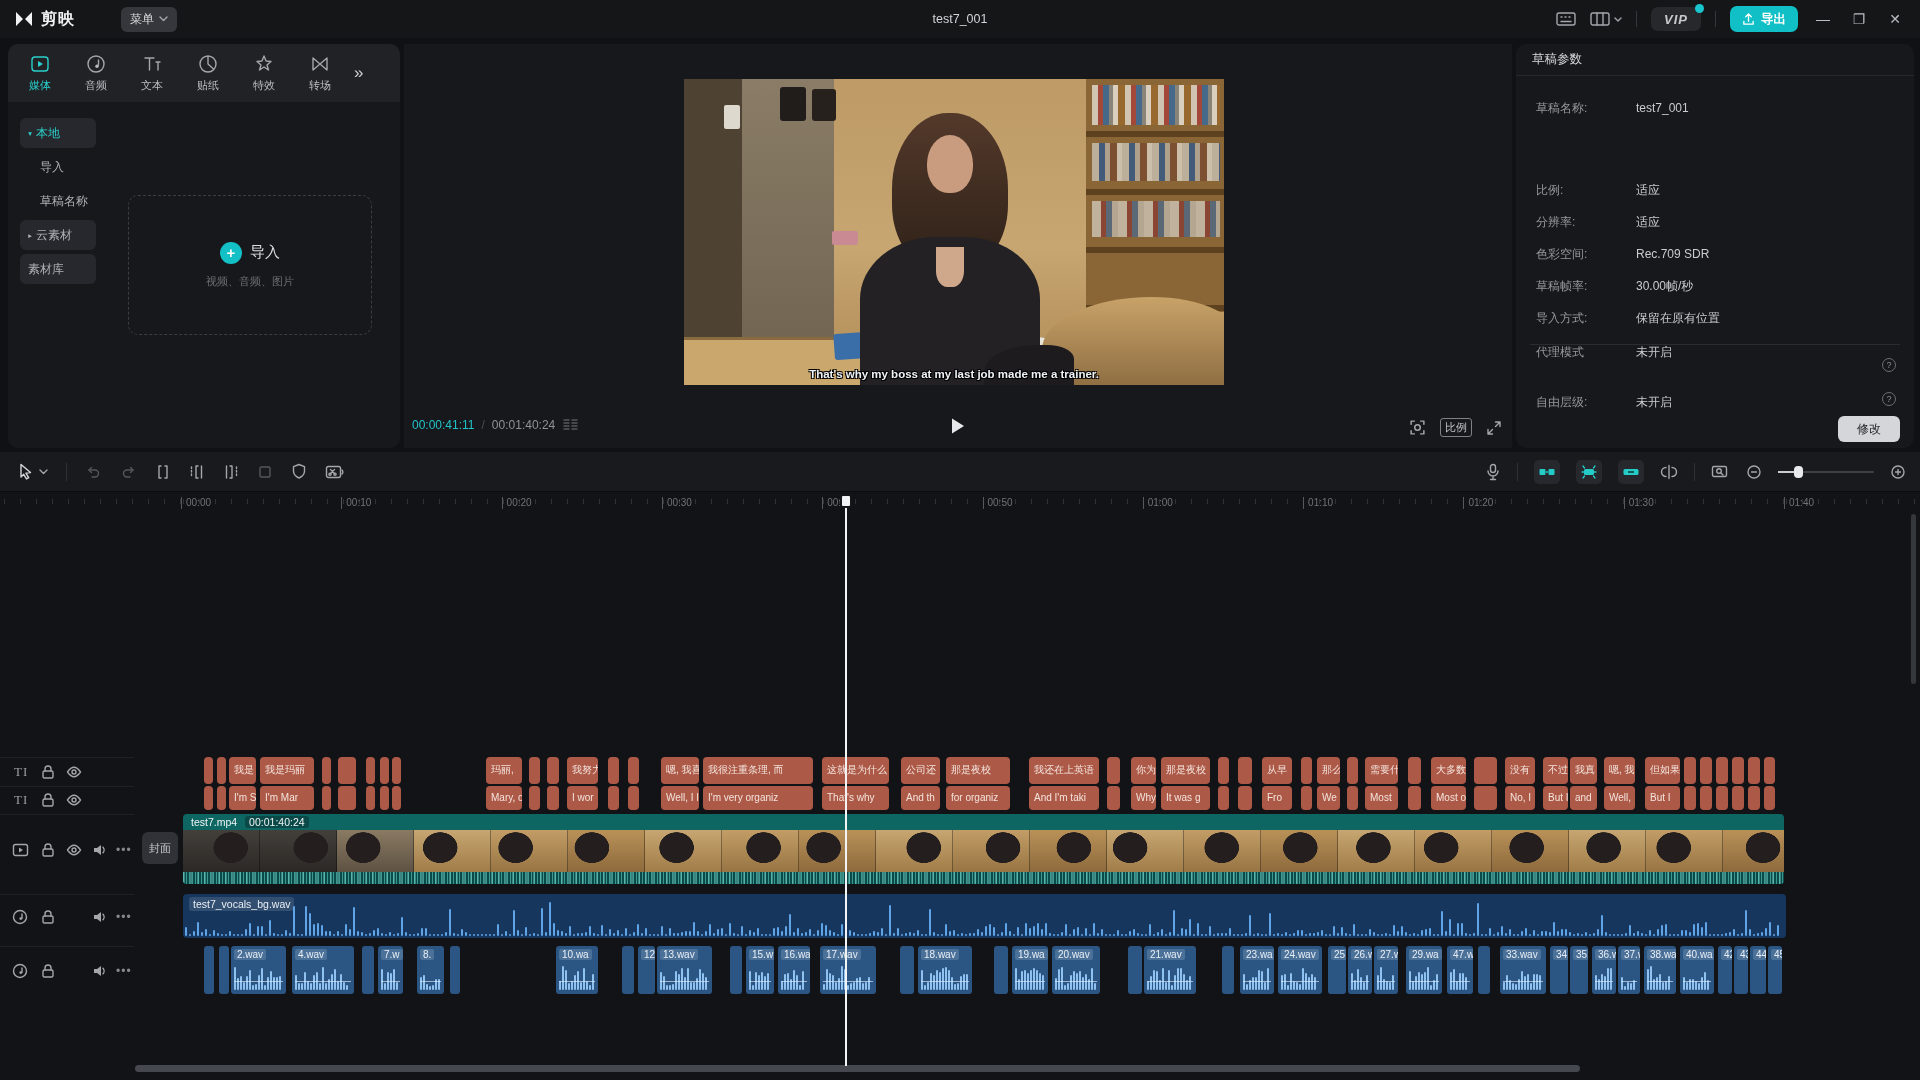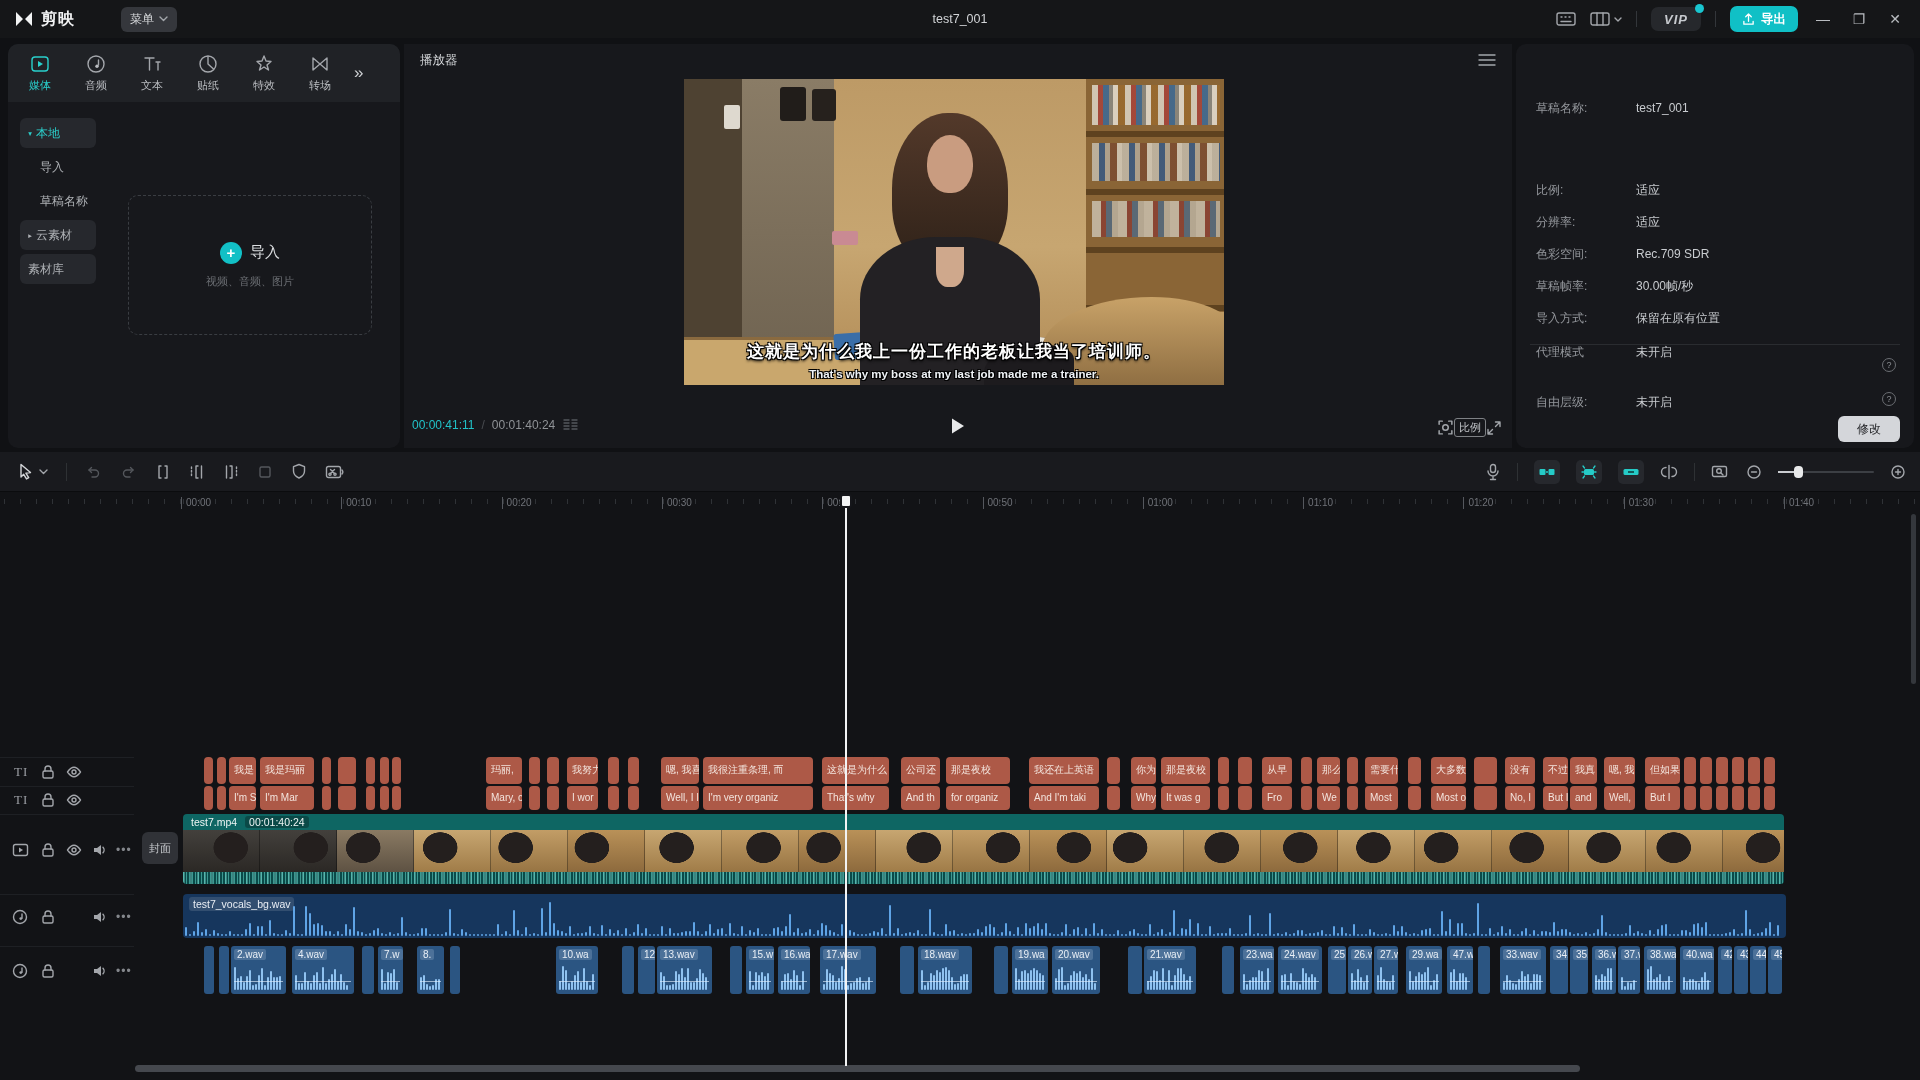--- a/index.html
+++ b/index.html
@@ -39,21 +39,21 @@
   .import-line{display:flex;align-items:center;gap:8px;font-size:15px;color:#dcdee1}
   .plus-circle{width:22px;height:22px;border-radius:50%;background:#12c0c6;color:#fff;font-size:15px;line-height:21px;text-align:center;font-weight:bold}
   .import-hint{font-size:11px;color:#6b6e73}
   
   .player-head{height:32px;display:flex;align-items:center;justify-content:space-between;padding:0 16px;font-size:12.5px;color:#d5d7da}
   .stage{position:absolute;left:280px;top:35px;width:540px;height:306px;background:#b08a55;overflow:hidden}
   .controls{position:absolute;left:0;right:0;bottom:6px;height:28px}
   .timecode{position:absolute;left:8px;top:4px;font-family:"DejaVu Sans Mono",monospace;font-size:12px;display:flex;gap:7px;align-items:center}
   .tc-cur{color:#21c3c9}.tc-sep{color:#4a4d52}.tc-tot{color:#8f9296}
   .playbtn{position:absolute;left:50%;top:3px;transform:translateX(-50%);cursor:pointer}
-  .pctrl-right{position:absolute;right:10px;top:4px;display:flex;align-items:center;}
+  .pctrl-right{position:absolute;right:10px;top:4px;display:flex;align-items:center;gap:14px}
   .ratio-box{border:1px solid #7e8185;border-radius:3px;color:#c3c6ca;font-size:11px;padding:1px 4px;cursor:pointer}
   
   .sub-cn{position:absolute;left:0;right:0;bottom:22px;text-align:center;color:#fff;font-size:17px;font-weight:bold;letter-spacing:1px;text-shadow:-1px -1px 0 #000,1px -1px 0 #000,-1px 1px 0 #000,1px 1px 0 #000,0 2px 3px #000}
   .sub-en{position:absolute;left:0;right:0;bottom:5px;text-align:center;color:#eef2f6;font-size:11.5px;font-weight:bold;text-shadow:-1px -1px 0 #000,1px -1px 0 #000,-1px 1px 0 #000,1px 1px 0 #000}
   
   .rp-head{height:32px;border-bottom:1px solid #26282c;display:flex;align-items:center;padding:0 16px;font-size:12.5px;color:#d8dadd}
   .prow{position:absolute;left:20px;right:40px;display:flex;font-size:12px}
   .prow .lab{width:100px;color:#94979c;flex:none}
   .prow .val{color:#c9ccd0;line-height:17px;word-break:break-all}
   .help{position:absolute;right:18px;width:14px;height:14px;border:1px solid #6b6e73;border-radius:50%;color:#8a8d92;font-size:9px;text-align:center;line-height:13px}
@@ -228,26 +228,20 @@
     <div class="import-box">
       <div class="import-line">
           <span class="plus-circle">+</span>
           <span>导入</span>
         </div>
       <div class="import-hint">视频、音频、图片</div>
     </div>
   </section>
 
   <section class="panel player-panel">
-    <div class="player-head">
-      <span>播放器</span>
-      <svg width="18" height="14" viewBox="0 0 18 14" class="ico">
-          <path d="M1 2h16M1 7h16M1 12h16"></path>
-        </svg>
-    </div>
     <div class="stage">
 
       <div class="sc" style="left:0;top:0;right:0;bottom:0;background:linear-gradient(180deg,#bd9a66,#c7a671 55%,#b08a55)"></div>
       <div class="sc" style="left:0;top:0;width:58px;height:100%;background:#4e4232"></div>
       <div class="sc" style="left:58px;top:0;width:92px;height:100%;background:linear-gradient(180deg,#8a7c66,#6e6250)"></div>
       <div class="sc" style="left:96px;top:8px;width:26px;height:34px;background:#211d1a;border-radius:3px"></div>
       <div class="sc" style="left:128px;top:10px;width:24px;height:32px;background:#26211d;border-radius:3px"></div>
       <div class="sc" style="left:40px;top:26px;width:16px;height:24px;background:#ded9cf;border-radius:2px"></div>
       <div class="sc" style="right:0;top:0;width:138px;height:76%;background:#8a6536;background-image:repeating-linear-gradient(180deg,transparent 0 52px,#5e421f 52px 58px)"></div>
       <div class="sc" style="right:4px;top:6px;width:128px;height:40px;background:repeating-linear-gradient(90deg,#ddd6c8 0 6px,#a8433a 6px 11px,#3a6a98 11px 17px,#8a8a84 17px 21px,#e8e2d6 21px 26px,#9a6a2e 26px 33px);opacity:.85"></div>
@@ -258,21 +252,20 @@
       <div class="sc" style="left:150px;bottom:30px;width:150px;height:26px;background:#3a6ea8;transform:rotate(-4deg);border-radius:3px"></div>
       <div class="sc" style="left:305px;bottom:34px;width:66px;height:16px;background:#e8e4da;transform:rotate(7deg)"></div>
 
       <div class="sc" style="left:208px;top:34px;width:116px;height:158px;background:linear-gradient(180deg,#53392a,#2e2118);border-radius:48% 48% 42% 42%"></div>
       <div class="sc" style="left:243px;top:56px;width:46px;height:58px;background:#c99c80;border-radius:50% 50% 46% 46%"></div>
       <div class="sc" style="left:176px;top:158px;width:180px;height:148px;background:#232124;border-radius:42% 42% 0 0"></div>
       <div class="sc" style="left:252px;top:168px;width:28px;height:40px;background:#cfa88c;border-radius:0 0 40% 40%"></div>
 
       <div class="sc" style="right:-18px;bottom:-8px;width:200px;height:96px;background:linear-gradient(180deg,#c8a268,#8a6a3f);border-radius:55% 45% 0 0"></div>
       <div class="sc" style="right:150px;bottom:-6px;width:90px;height:46px;background:#1d1b1e;border-radius:60% 30% 0 0"></div>
-      <div class="sub-cn">这就是为什么我上一份工作的老板让我当了培训师。</div>
       <div class="sub-en">That's why my boss at my last job made me a trainer.</div>
     </div>
     <div class="controls">
       <div class="timecode">
         <span class="tc-cur">00:00:41:11</span>
         <span class="tc-sep">/</span>
         <span class="tc-tot">00:01:40:24</span>
         <svg width="18" height="14" viewBox="0 0 18 14" class="ico dim">
             <path d="M2 2h5M2 5h5M2 8h5M2 11h5M10 2h5M10 5h5M10 8h5M10 11h5"></path>
           </svg>
@@ -289,20 +282,23 @@
           </svg>
         <span class="ratio-box">比例</span>
         <svg width="16" height="16" viewBox="0 0 16 16" class="ico">
             <path d="M9.5 2H14v4.5M6.5 14H2V9.5M14 2L9.5 6.5M2 14l4.5-4.5"></path>
           </svg>
       </div>
     </div>
   </section>
 
   <section class="panel right-panel">
+    <div class="rp-head">
+        <span>草稿参数</span>
+      </div>
     <div class="prow" style="top:56px">
         <span class="lab">草稿名称:</span>
         <span class="val">test7_001</span>
       </div>
     <div class="prow" style="top:138px">
         <span class="lab">比例:</span>
         <span class="val">适应</span>
       </div>
     <div class="prow" style="top:170px">
         <span class="lab">分辨率:</span>

